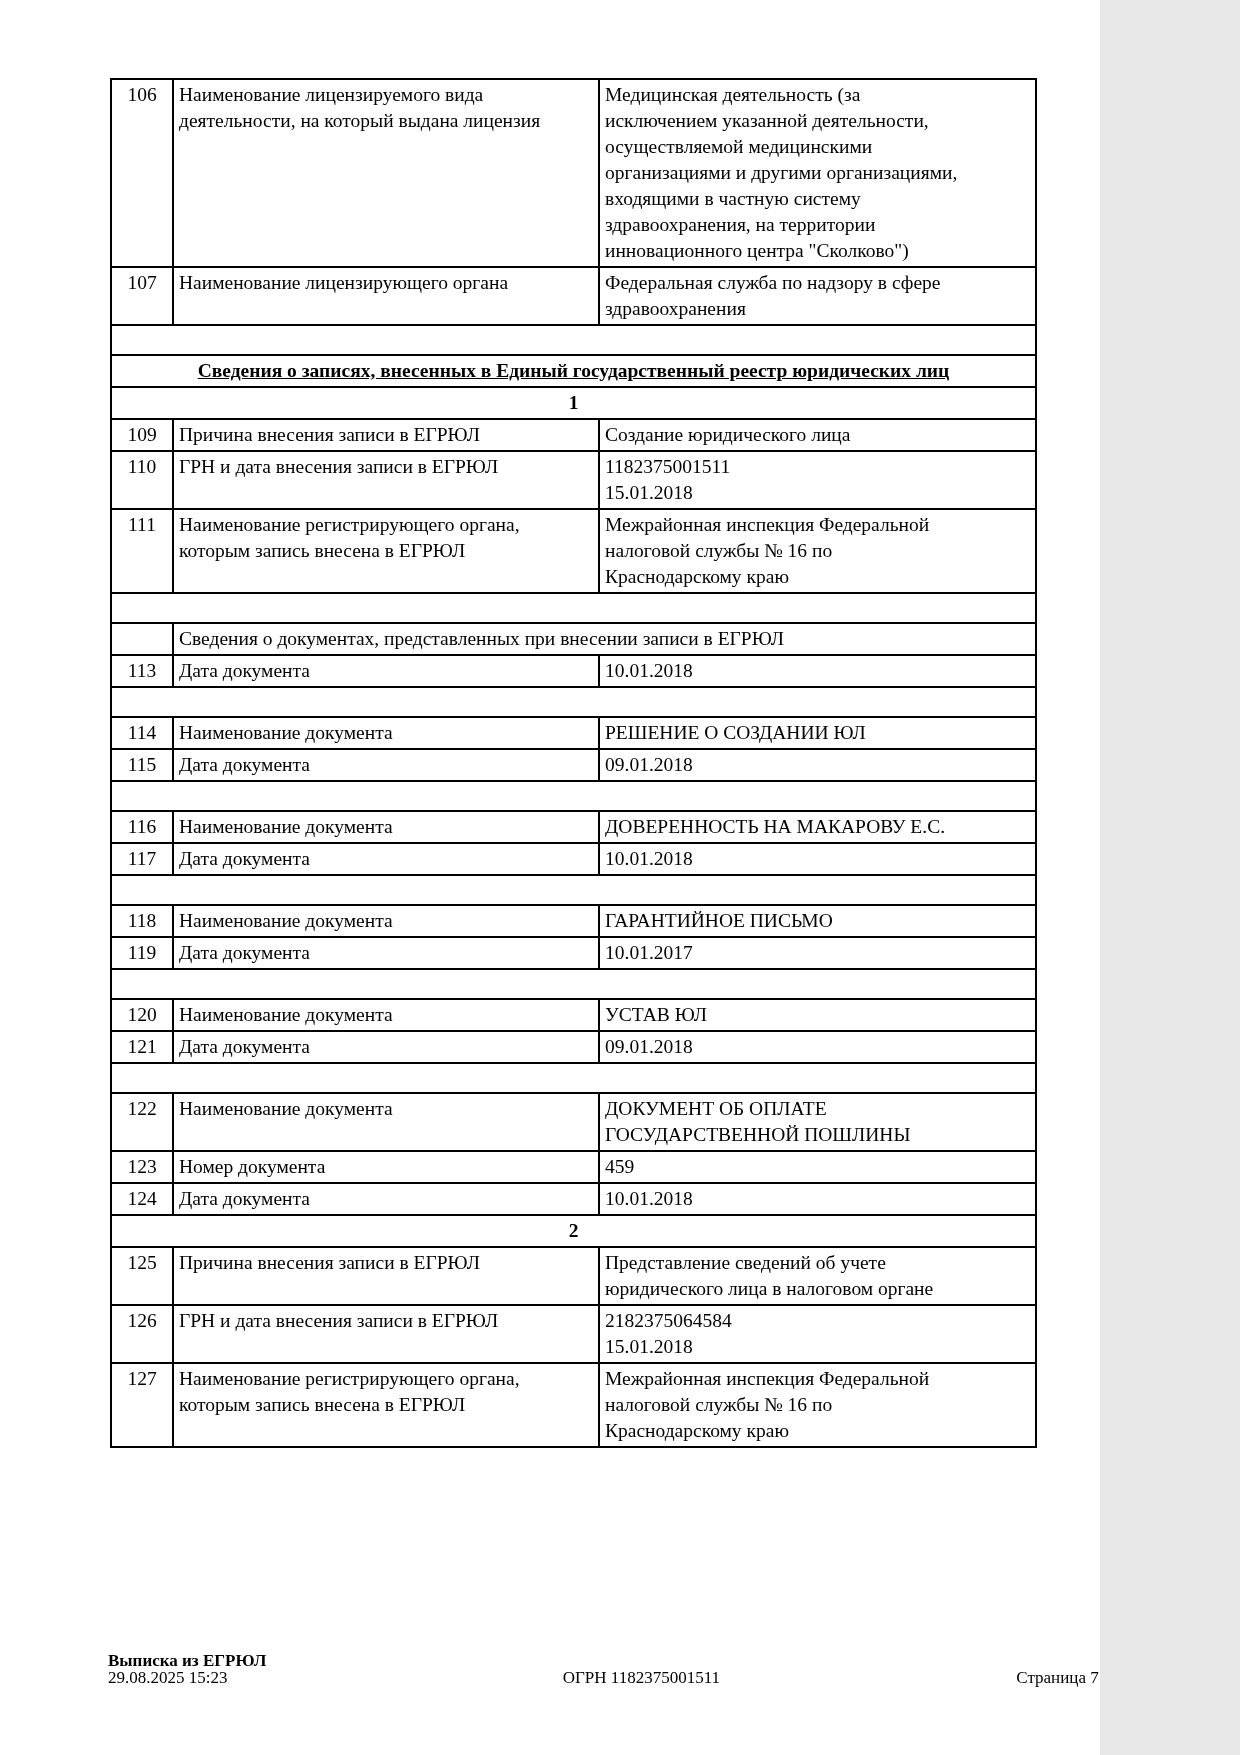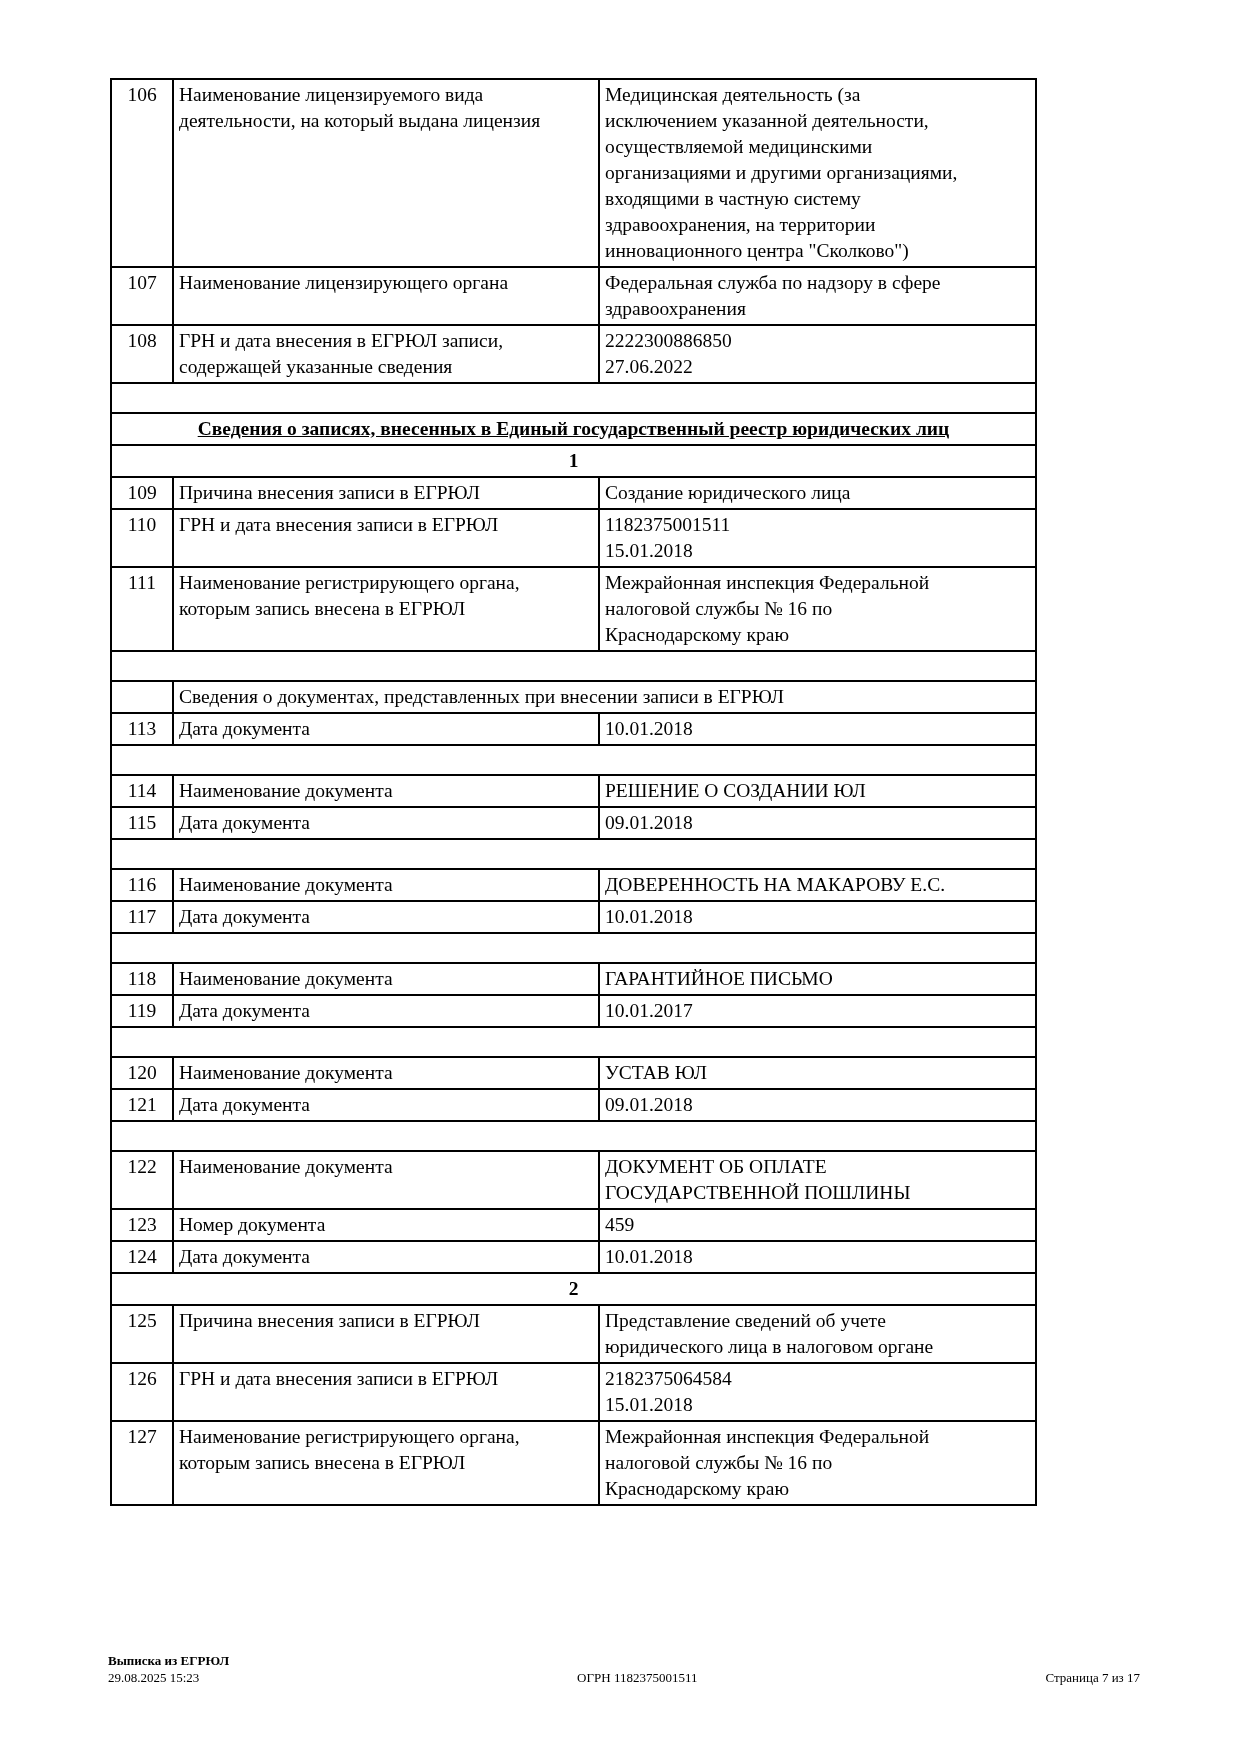--- a/index.html
+++ b/index.html
@@ -1,19 +1,19 @@
 <!DOCTYPE html>
 <html lang="ru"><head>
 <meta charset="utf-8">
 <style>
   * { margin: 0; padding: 0; box-sizing: border-box; }
   html, body { background: #e8e8e8; }
   .page {
     position: relative;
-    width: 1240px;
+    width: 1100px;
     height: 1755px;
     background: #ffffff;
     font-family: "Liberation Serif", "DejaVu Serif", serif;
     color: #000000;
     overflow: hidden;
   }
   table.doc {
     position: absolute;
     top: 78px;
     left: 110px;
@@ -48,21 +48,21 @@
   td.subheader { }
   .footer {
     position: absolute;
     left: 0;
     top: 1652px;
     width: 1240px;
     padding: 0 100px 0 108px;
     display: flex;
     justify-content: space-between;
     align-items: flex-end;
-    font-size: 13px;
+    font-size: 17px;
     line-height: 17px;
   }
   .footer .f-left   { text-align: left; }
   .footer .f-center { text-align: center; flex: 1; }
   .footer .f-right  { text-align: center; }
   .footer .doc-type { font-weight: bold; }
 </style>
 </head>
 <body>
 
@@ -87,27 +87,20 @@
 здравоохранения, на территории
 инновационного центра "Сколково")</td>
         </tr>
         <tr>
           <td class="num">107</td>
           <td class="label">Наименование лицензирующего органа</td>
           <td class="value">Федеральная служба по надзору в сфере
 здравоохранения</td>
         </tr>
         <tr>
-          <td class="num">108</td>
-          <td class="label">ГРН и дата внесения в ЕГРЮЛ записи,
-содержащей указанные сведения</td>
-          <td class="value">2222300886850
-27.06.2022</td>
-        </tr>
-        <tr>
           <td class="spacer" colspan="3"></td>
         </tr>
         <tr>
           <td class="section" colspan="3">Сведения о записях, внесенных в Единый государственный реестр юридических лиц</td>
         </tr>
         <tr>
           <td class="group" colspan="3">1</td>
         </tr>
         <tr>
           <td class="num">109</td>

